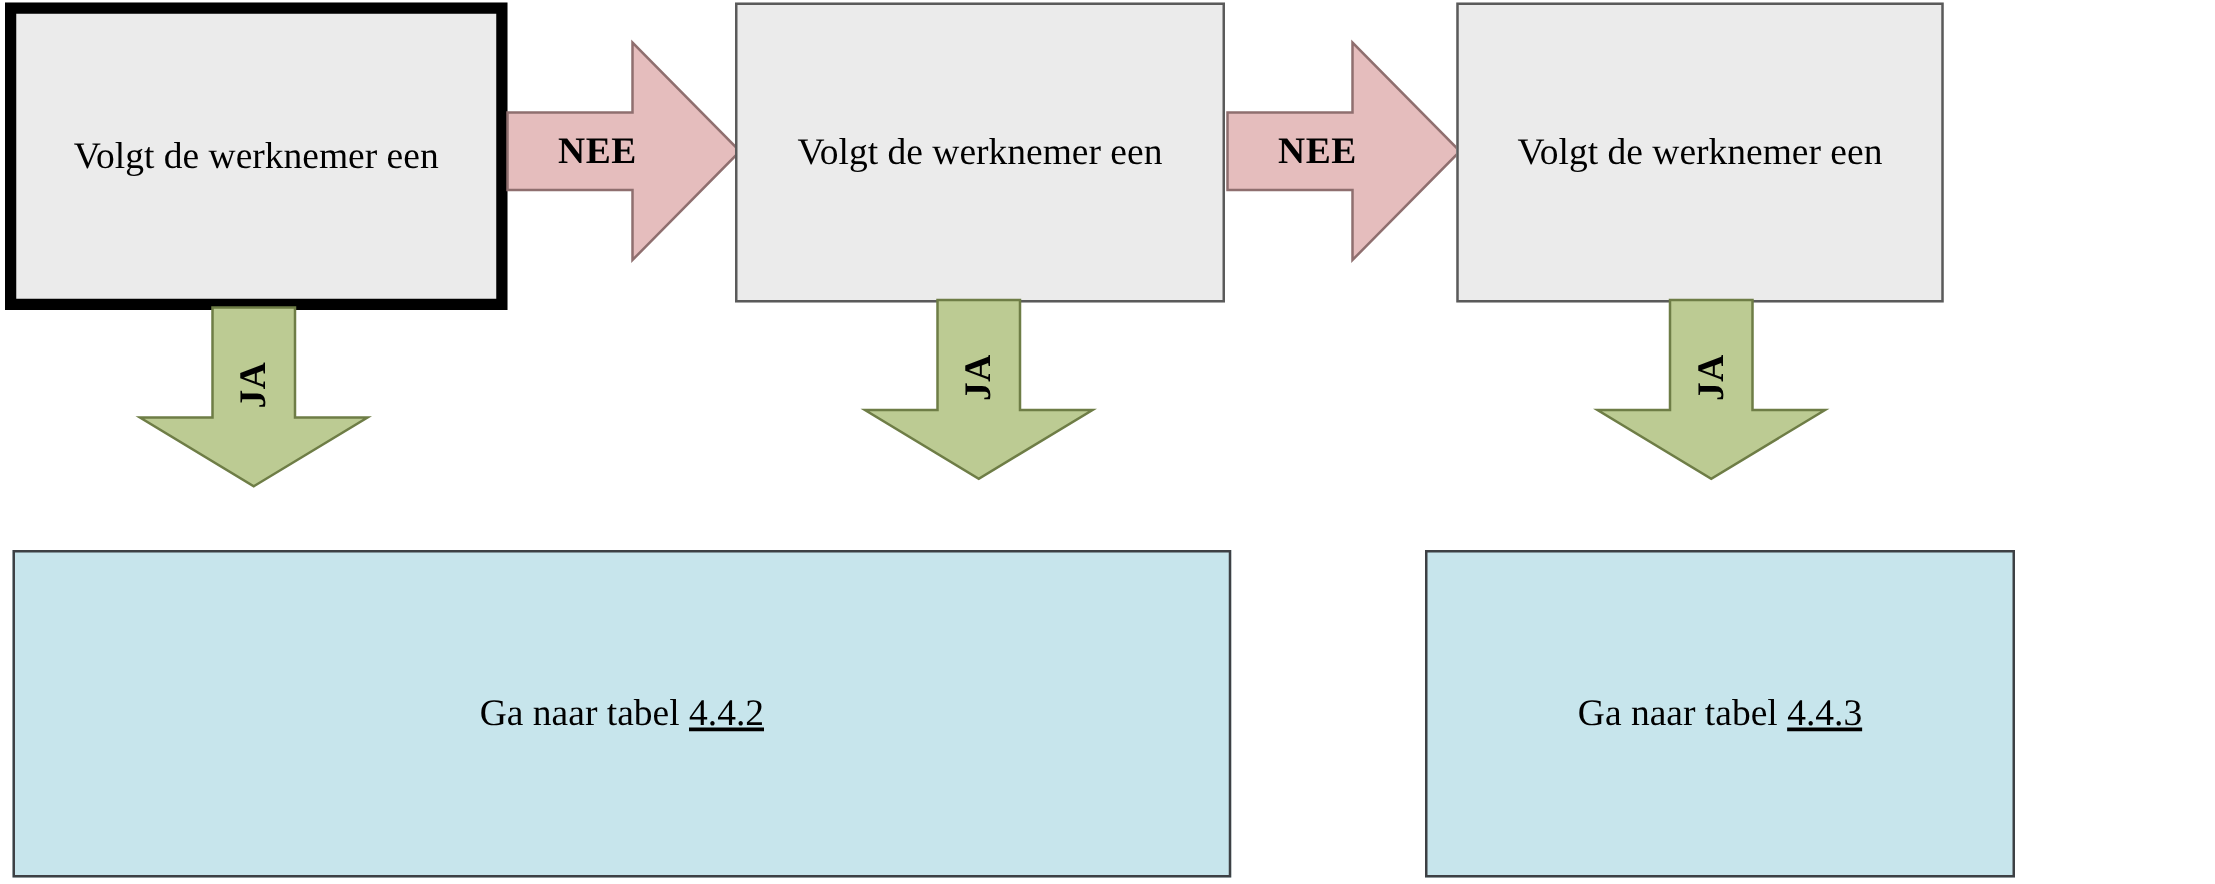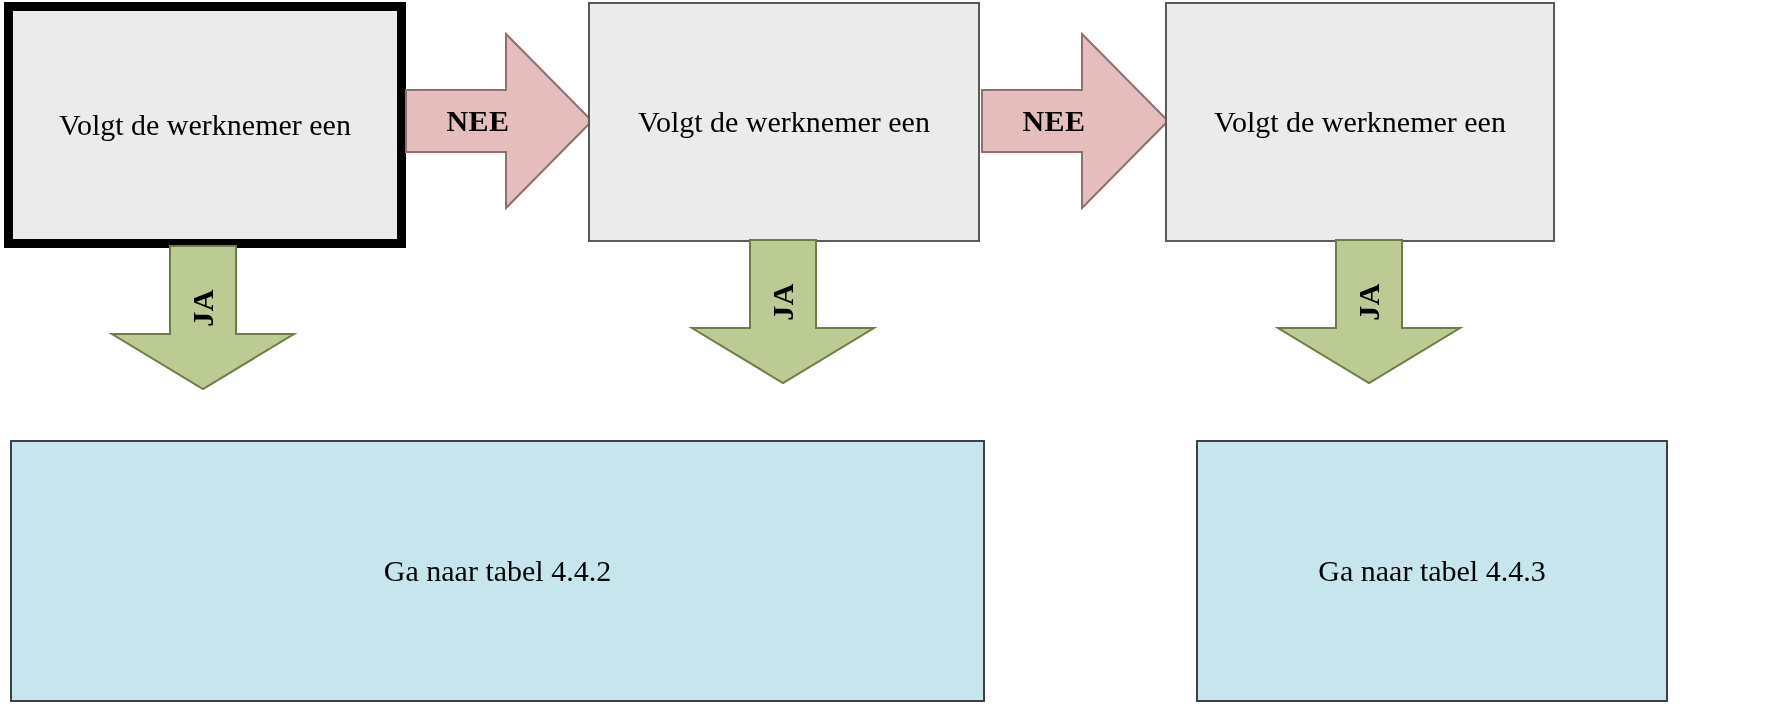--- a/index.html
+++ b/index.html
@@ -30,21 +30,21 @@
   .terminal{
     position:absolute;
     background:#c7e5ec;
     border:2px solid #3d4044;
     box-sizing:border-box;
     display:flex;align-items:center;justify-content:center;
     color:#000;
     font-size:30px;
   }
   .terminal .ttext{display:inline-block;}
-  .terminal .link{}
+  .terminal .link{text-decoration:underline;}
 
   
   .arrow{position:absolute;}
   .arrow svg{display:block;overflow:visible;}
 
   .arrow-label{
     position:absolute;
     font-weight:bold;
     color:#000;
     font-size:30px;
@@ -117,19 +117,19 @@
     </svg>
     <div class="arrow-label vert" style="left:95px;top:62px;">JA</div>
   </div>
 
   <div class="terminal" style="left:10px;top:440px;width:975px;height:262px;">
     <div class="ttext">
       <span>Ga naar tabel </span><span class="link">4.4.2</span>
     </div>
   </div>
 
-  <div class="terminal" style="left:1196px;top:440px;width:472px;height:262px;">
+  <div class="terminal" style="left:1140px;top:440px;width:472px;height:262px;">
     <div class="ttext">
       <span>Ga naar tabel </span><span class="link">4.4.3</span>
     </div>
   </div>
 
 </div>
 
 </body></html>

